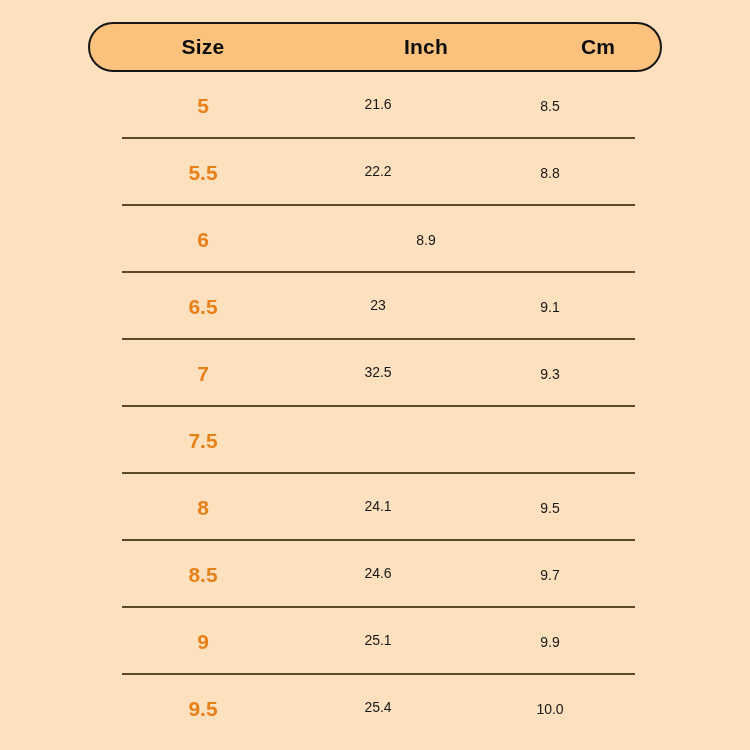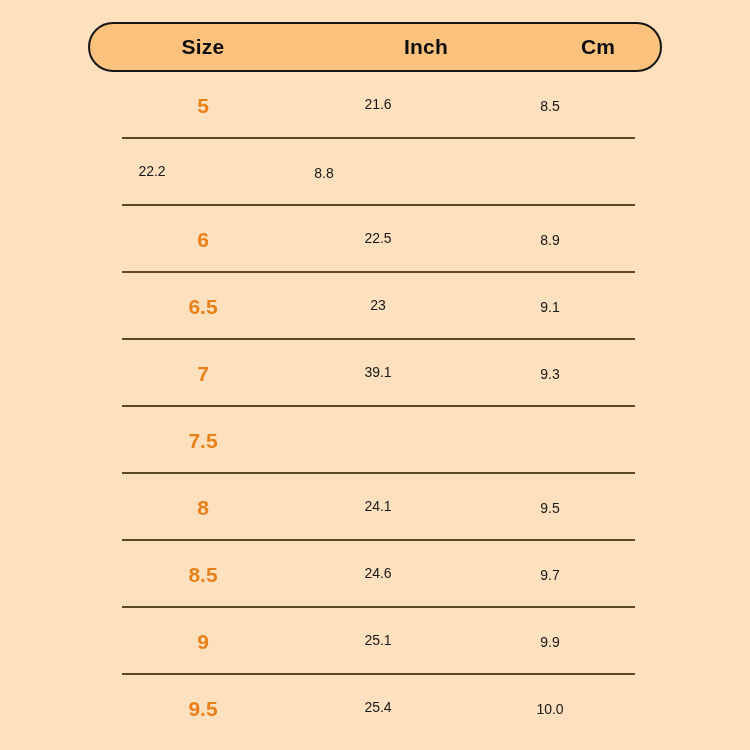--- a/index.html
+++ b/index.html
@@ -109,39 +109,39 @@
 
   <div class="chart-body">
 
     <div class="chart-row">
       <div class="cell col-size cell-size">5</div>
       <div class="cell col-cm cell-cm">21.6</div>
       <div class="cell col-inch cell-inch">8.5</div>
     </div>
 
     <div class="chart-row">
+      <div class="cell col-size cell-size">5.5</div>
       <div class="cell col-cm cell-cm">22.2</div>
       <div class="cell col-inch cell-inch">8.8</div>
     </div>
 
     <div class="chart-row">
       <div class="cell col-size cell-size">6</div>
-      <div class="cell col-cm cell-cm">22.5</div>
       <div class="cell col-inch cell-inch">8.9</div>
     </div>
 
     <div class="chart-row">
       <div class="cell col-size cell-size">6.5</div>
       <div class="cell col-cm cell-cm">23</div>
       <div class="cell col-inch cell-inch">9.1</div>
     </div>
 
     <div class="chart-row">
       <div class="cell col-size cell-size">7</div>
-      <div class="cell col-cm cell-cm">39.1</div>
+      <div class="cell col-cm cell-cm">32.5</div>
       <div class="cell col-inch cell-inch">9.3</div>
     </div>
 
     <div class="chart-row">
       <div class="cell col-size cell-size">7.5</div>
     </div>
 
     <div class="chart-row">
       <div class="cell col-size cell-size">8</div>
       <div class="cell col-cm cell-cm">24.1</div>

